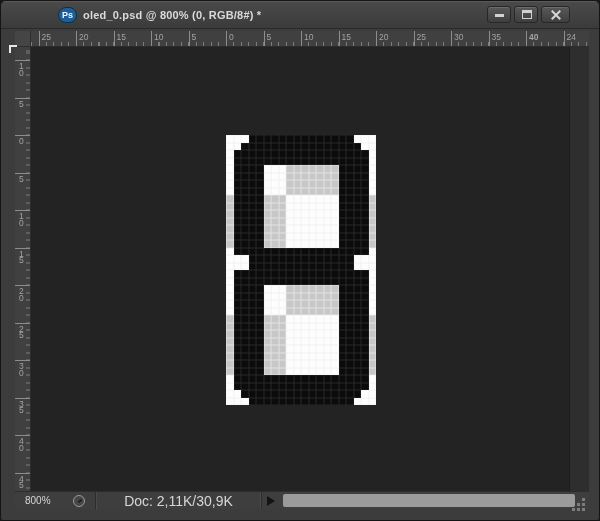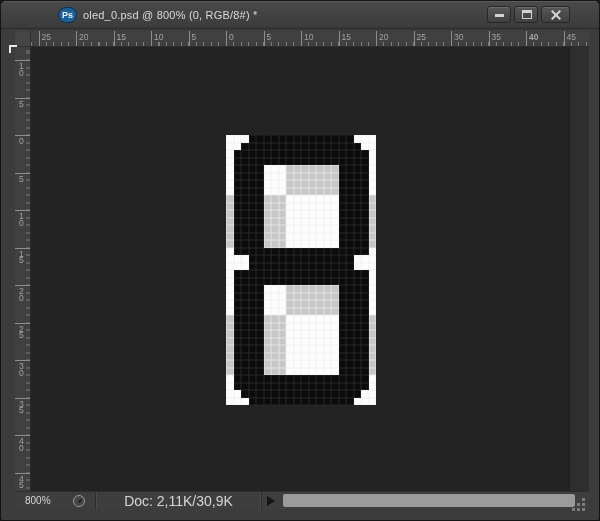--- a/index.html
+++ b/index.html
@@ -8,21 +8,21 @@
     border:1px solid #141414;border-radius:6px 6px 3px 3px;overflow:hidden;}
 
   
   #titlebar{position:absolute;left:0;top:0;width:600px;height:28px;
     background:linear-gradient(#4a4a4a,#3b3b3b);border-bottom:1px solid #2a2a2a;
     box-shadow:inset 0 1px 0 #5a5a5a;}
   #app-badge{position:absolute;left:57px;top:6px;width:19px;height:16px;
     background:#1f5f98;border:1px solid #0c2f4e;border-radius:8px;color:#eaf5ff;
     font-size:9px;font-weight:bold;text-align:center;line-height:14px;}
   #title-text{position:absolute;left:82px;top:0;height:28px;line-height:28px;
-    color:#dadada;font-size:11px;font-weight:normal;letter-spacing:.2px;white-space:nowrap;}
+    color:#dadada;font-size:11px;font-weight:bold;letter-spacing:.2px;white-space:nowrap;}
   .winbtn{position:absolute;top:5px;height:17px;background:linear-gradient(#585858,#3f3f3f);
     border:1px solid #272727;border-radius:3px;box-shadow:inset 0 1px 0 rgba(255,255,255,.12);}
   #btn-min{left:486px;width:24px;} #btn-max{left:513px;width:24px;} #btn-close{left:540px;width:29px;}
   #btn-min i{position:absolute;left:7px;top:7px;width:9px;height:3px;background:#d2d2d2;}
   #btn-max i{position:absolute;left:7px;top:3px;width:10px;height:9px;border:1px solid #d2d2d2;border-top:3px solid #d2d2d2;}
   #btn-close i{position:absolute;left:8px;top:7px;width:12px;height:2px;background:#d6d6d6;transform:rotate(45deg);}
   #btn-close i:after{content:"";position:absolute;left:0;top:0;width:12px;height:2px;background:#d6d6d6;transform:rotate(-90deg);}
 
   
   #ruler-corner{position:absolute;left:14px;top:30px;width:16px;height:16px;background:#454545;
@@ -118,21 +118,21 @@
       <div class="hlabel" style="left: 348px;">20</div>
       <div class="htick" style="left: 382.5px;"></div>
       <div class="hlabel" style="left: 385.5px;">25</div>
       <div class="htick" style="left: 420px;"></div>
       <div class="hlabel" style="left: 423px;">30</div>
       <div class="htick" style="left: 457.5px;"></div>
       <div class="hlabel" style="left: 460.5px;">35</div>
       <div class="htick" style="left: 495px;"></div>
       <div class="hlabel" style="left: 498px; font-weight: bold;">40</div>
       <div class="htick" style="left: 532.5px;"></div>
-      <div class="hlabel" style="left: 535.5px;">45</div>
+      <div class="hlabel" style="left: 535.5px;">24</div>
     </div>
   <div id="ruler-v">
       <div class="minor"></div>
       <div class="vtick" style="top: 13px;"></div>
       <div class="vlabel" style="top: 16px;">
         <div>1</div>
         <div>0</div>
       </div>
       <div class="vtick" style="top: 50.5px;"></div>
       <div class="vlabel" style="top: 53.5px;">

